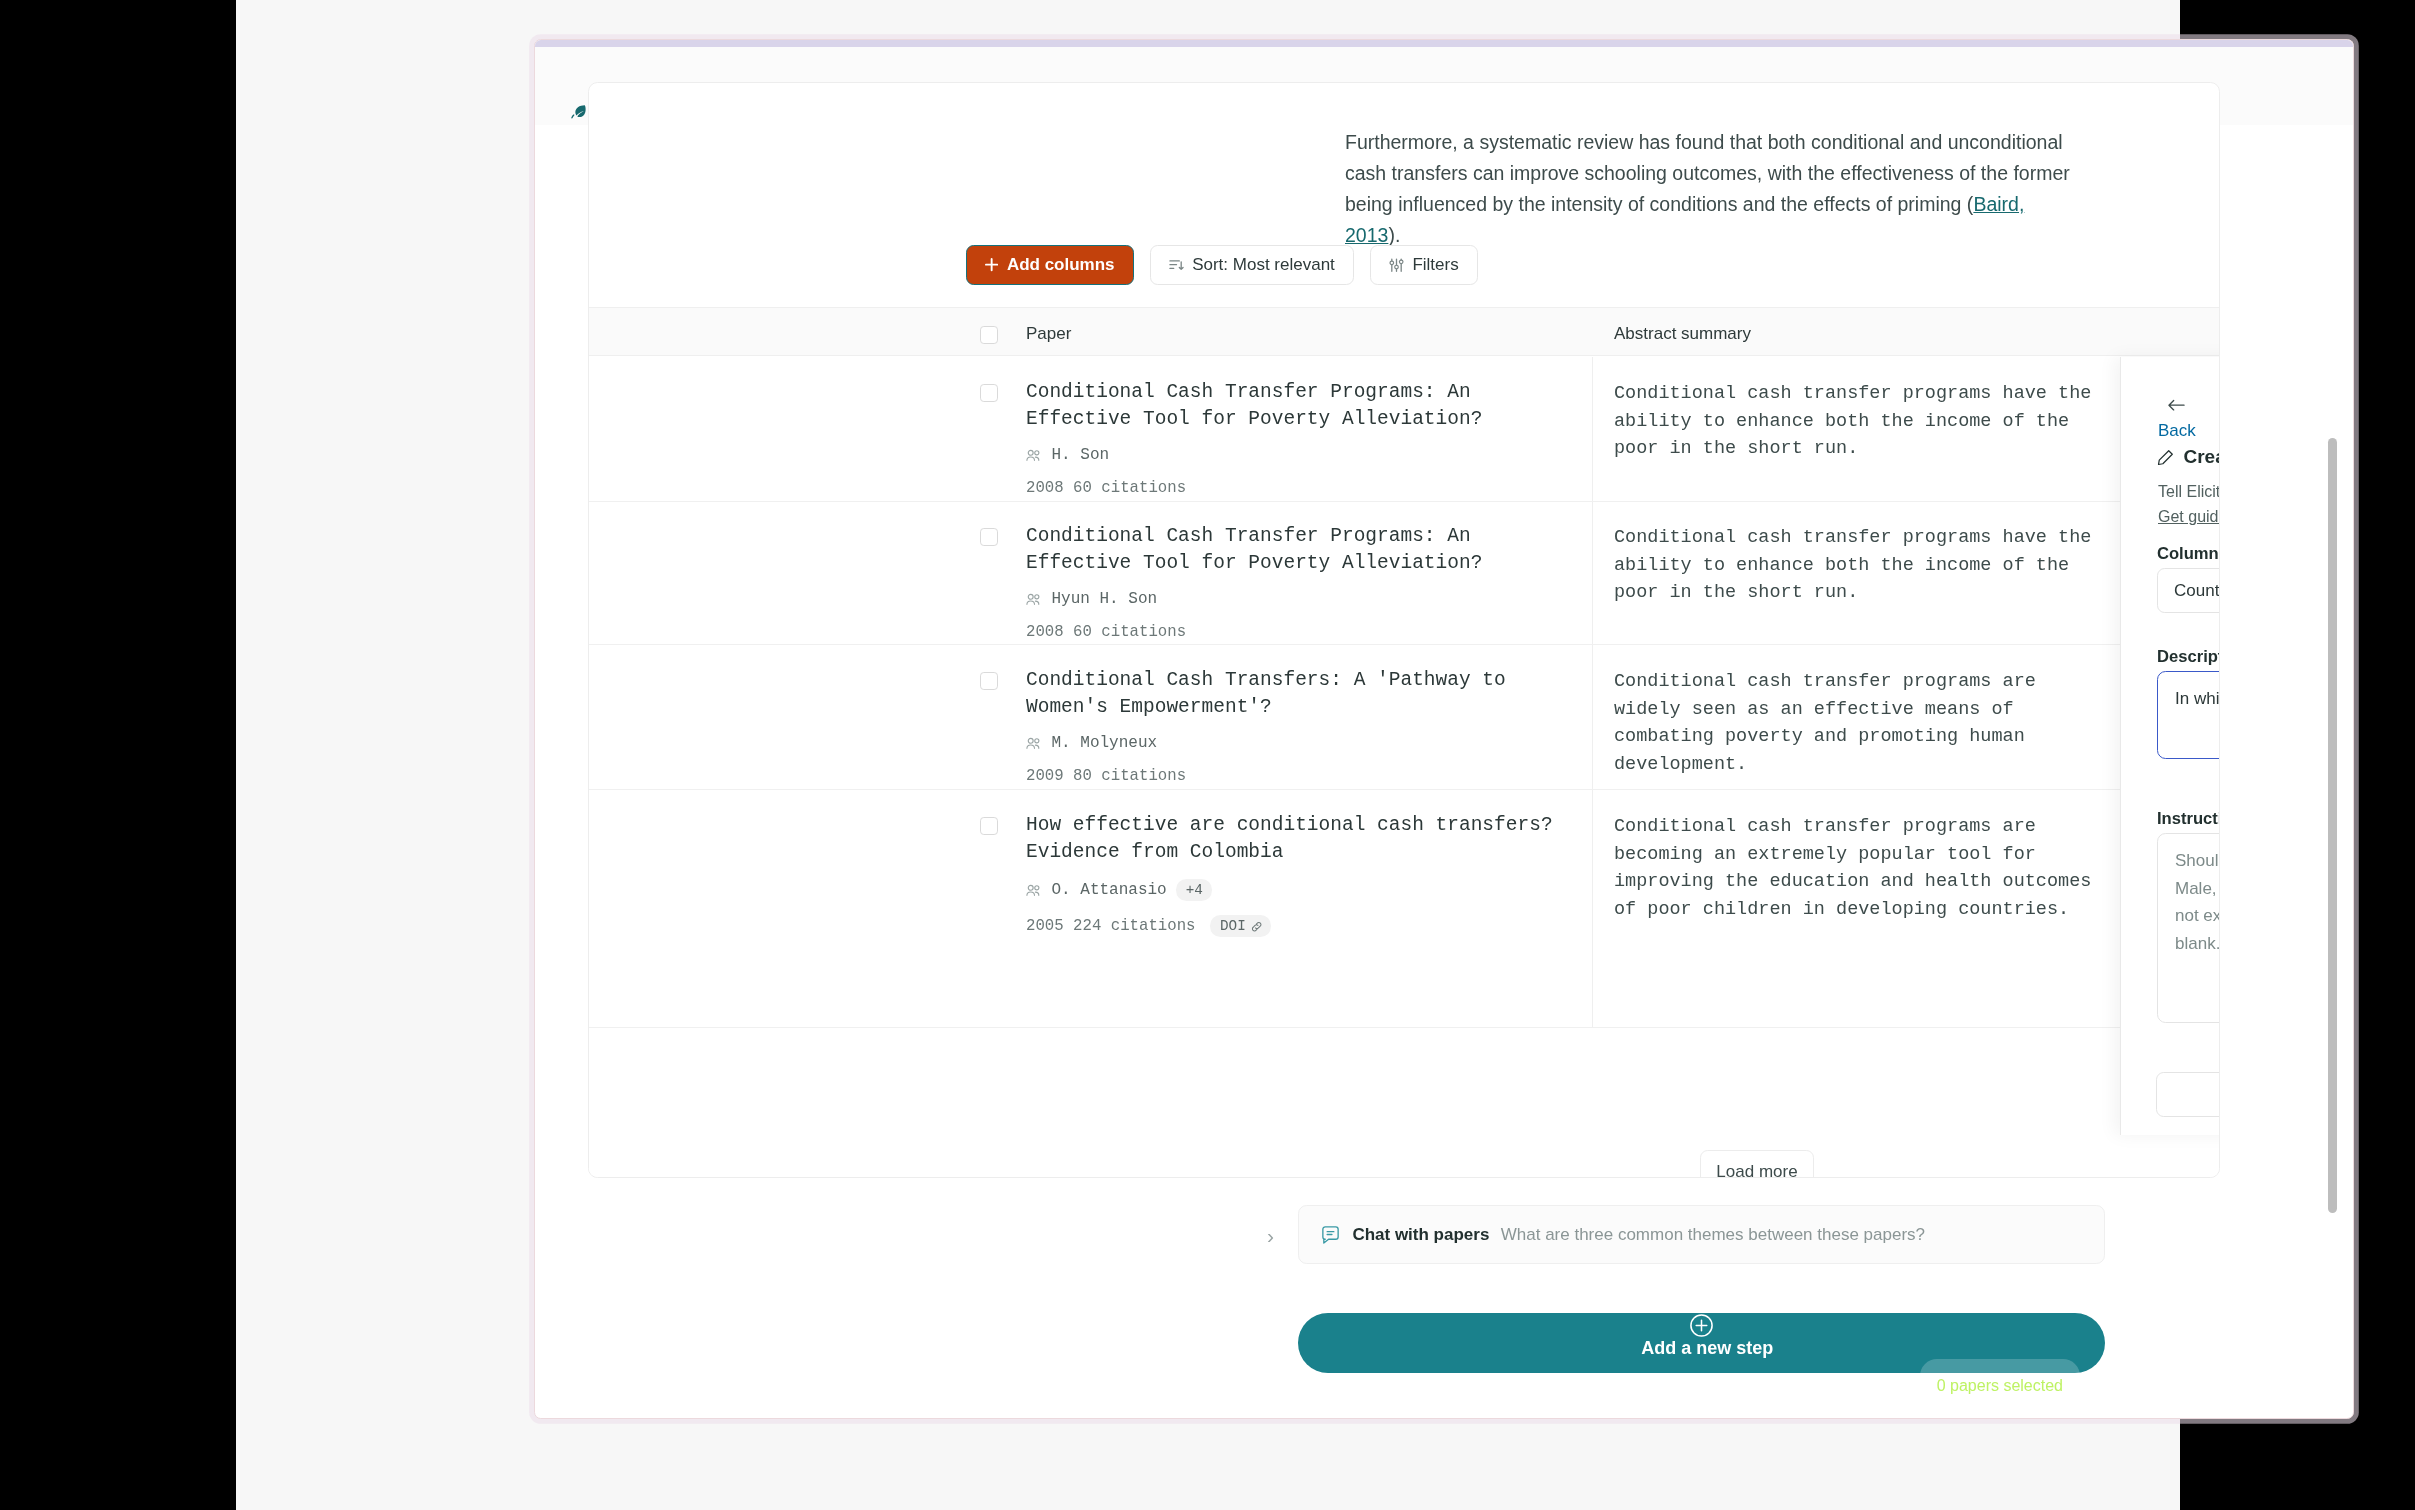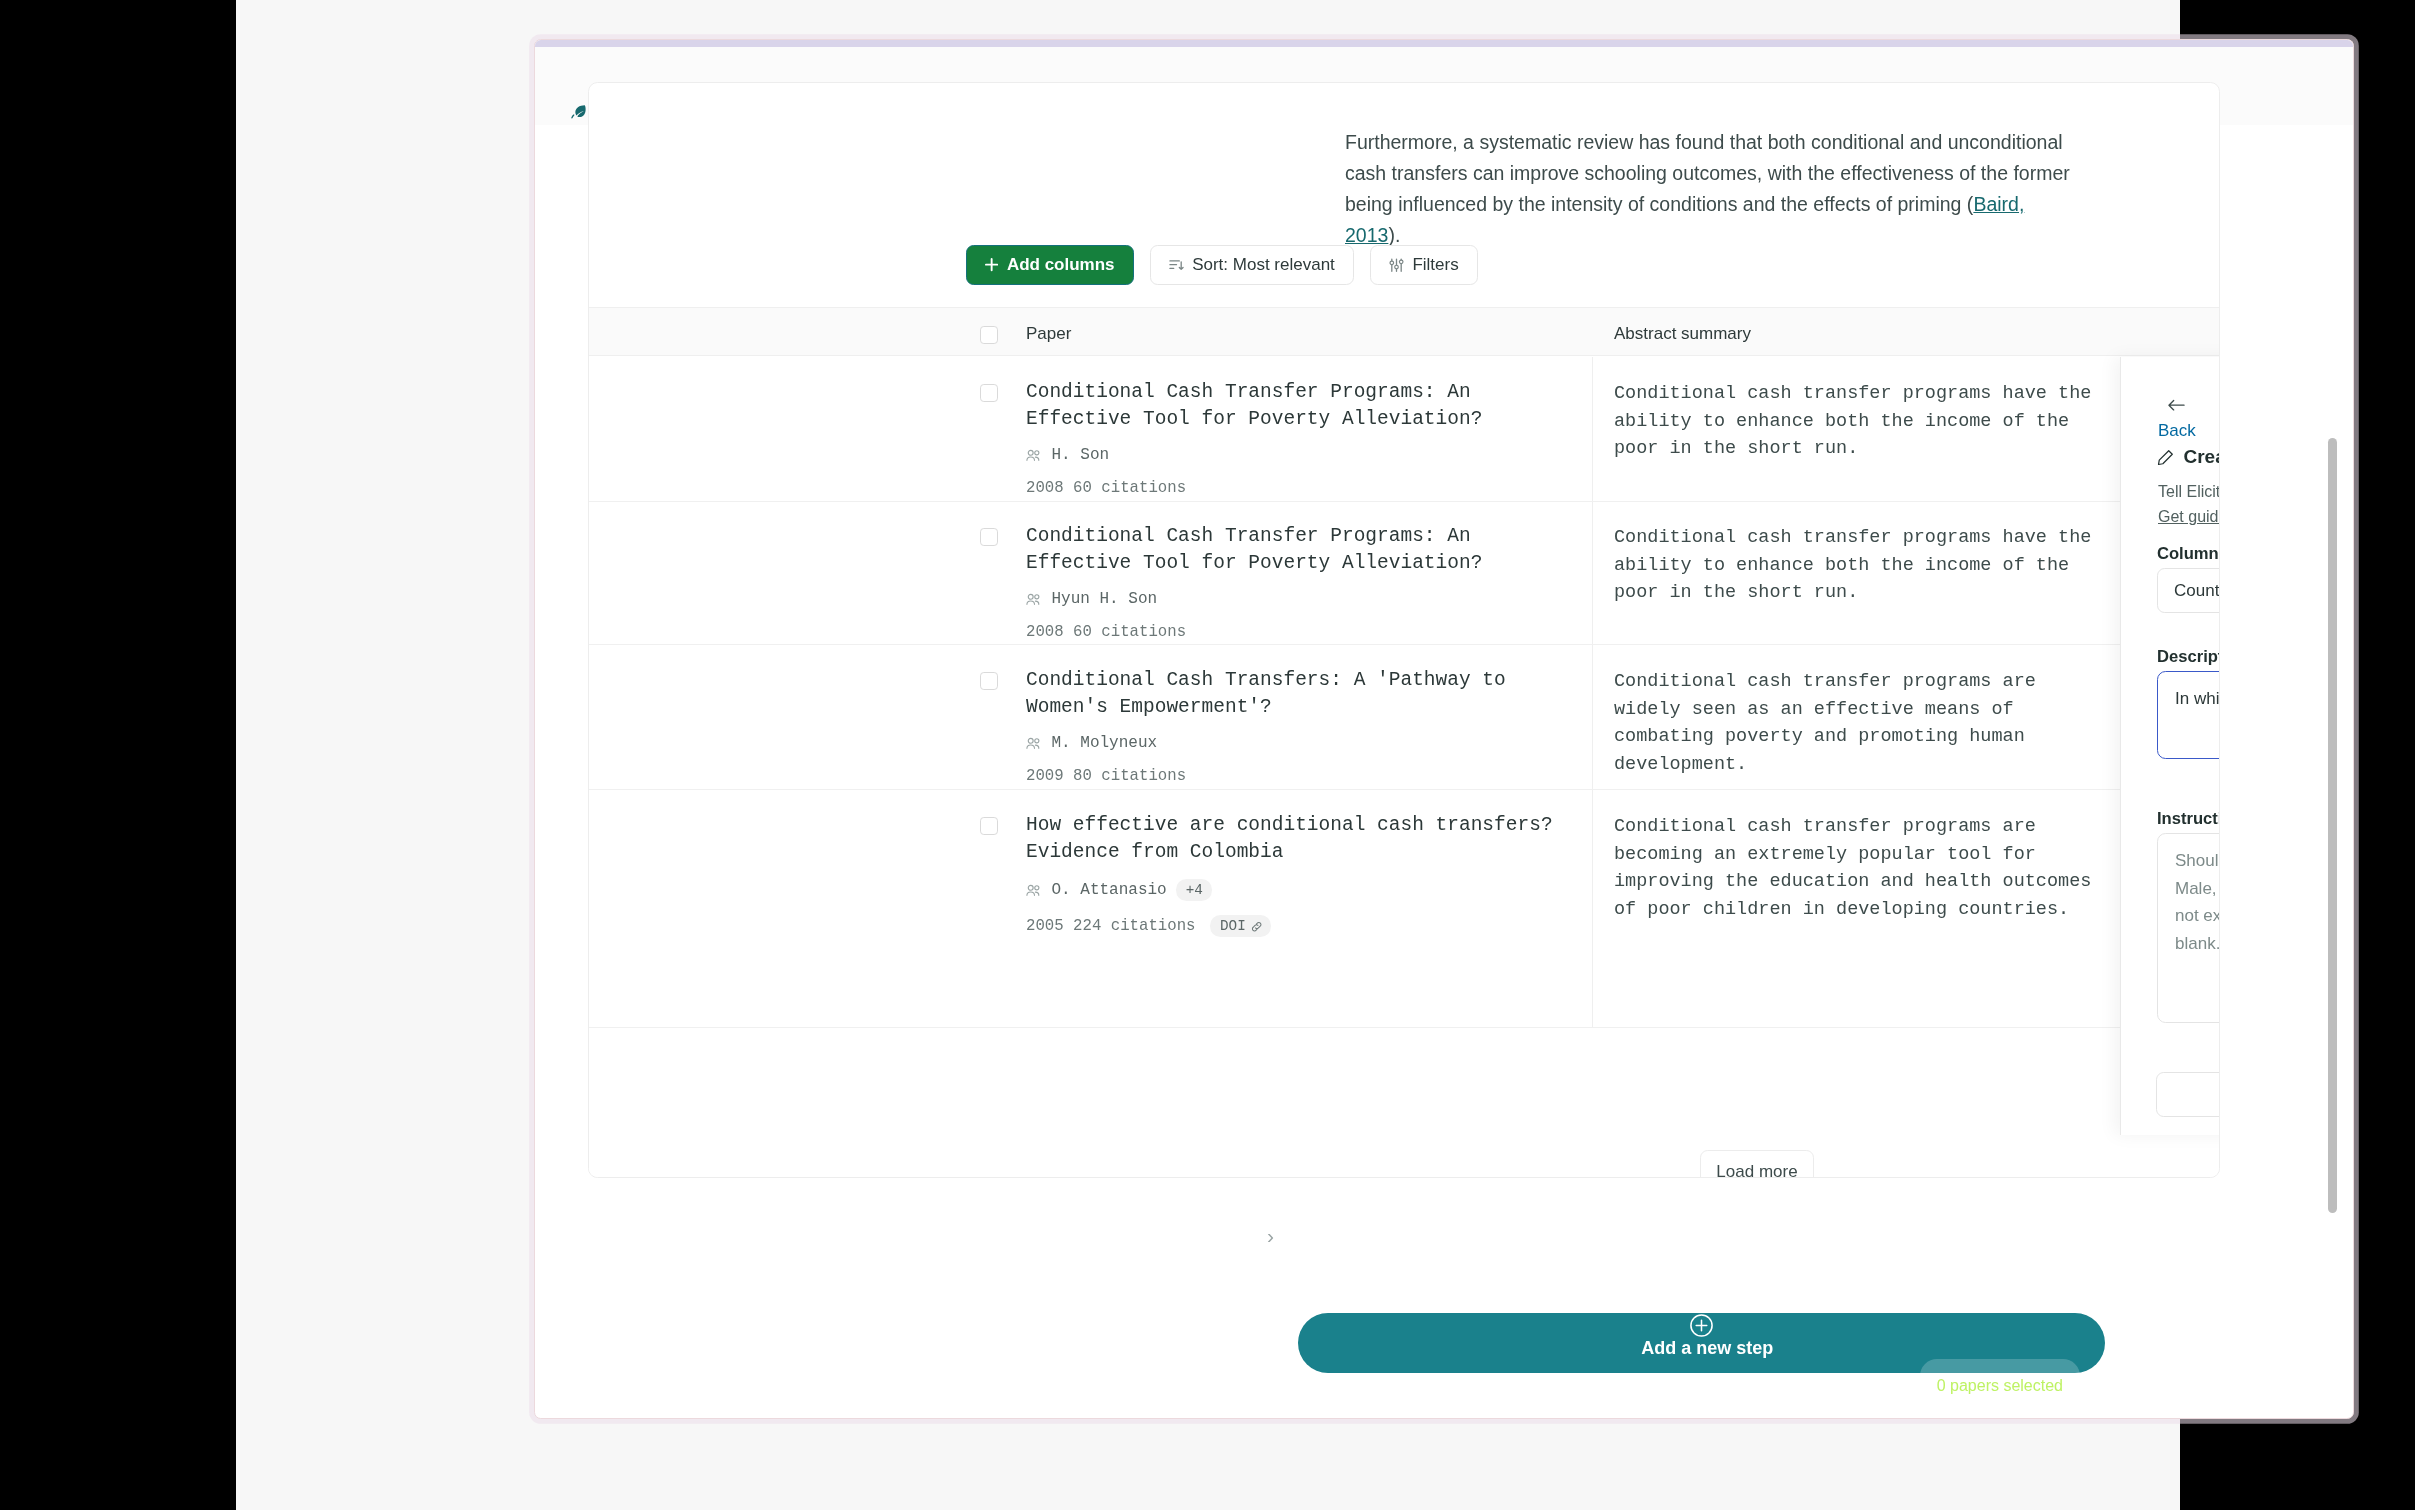--- a/index.html
+++ b/index.html
@@ -88,21 +88,21 @@
     height: 40px; padding: 0 18px;
     border-radius: 7.6px;
     font-size: 17px;
     background: #ffffff;
     border: 1px solid #e6e6e6;
     color: #2e3a3a;
     cursor: pointer;
     white-space: nowrap;
   }
   .btn-primary {
-    background: #15803d; border-color: #14717c; color: #ffffff; font-weight: 600;
+    background: #c2410c; border-color: #14717c; color: #ffffff; font-weight: 600;
   }
   .icon { display: inline-flex; align-items: center; justify-content: center; }
 
   
   .table-head {
     position: absolute; left: 0; top: 224px;
     width: 1632px; height: 49px;
     background: #fafafa;
     border-top: 1px solid #efefef;
     border-bottom: 1px solid #efefef;
@@ -492,20 +492,30 @@
         </div>
 
         <div class="sp-actions" style="left:1567px; top:989px;">
           <div class="sp-btn sp-cancel">Cancel</div>
 
         </div>
 
       </div>
 
       <div class="chat-chevron">›</div>
+      <div class="chat-bar">
+        <span class="icon">
+          <svg width="21" height="21" viewBox="0 0 22 22">
+              <path d="M3 5.5A2.5 2.5 0 0 1 5.5 3h11A2.5 2.5 0 0 1 19 5.5v8a2.5 2.5 0 0 1-2.5 2.5H9l-5 4v-4H5.5A2.5 2.5 0 0 1 3 13.5z" fill="none" stroke="#3a9aa5" stroke-width="1.4" stroke-linejoin="round"></path>
+              <path d="M7.5 8h7M7.5 11h5" stroke="#3a9aa5" stroke-width="1.4" stroke-linecap="round"></path>
+            </svg>
+        </span>
+        <span class="chat-label">Chat with papers</span>
+        <span class="chat-ph">What are three common themes between these papers?</span>
+      </div>
 
       <div class="add-step">
         <span class="icon">
           <svg width="25" height="25" viewBox="0 0 26 26">
               <circle cx="13" cy="13" r="11" fill="none" stroke="#ffffff" stroke-width="1.6"></circle>
               <path d="M13 7.5v11M7.5 13h11" stroke="#ffffff" stroke-width="1.6" stroke-linecap="round"></path>
             </svg>
         </span>
         <span class="add-step-label">Add a new step</span>
         <span class="papers-pill">0 papers selected</span>

